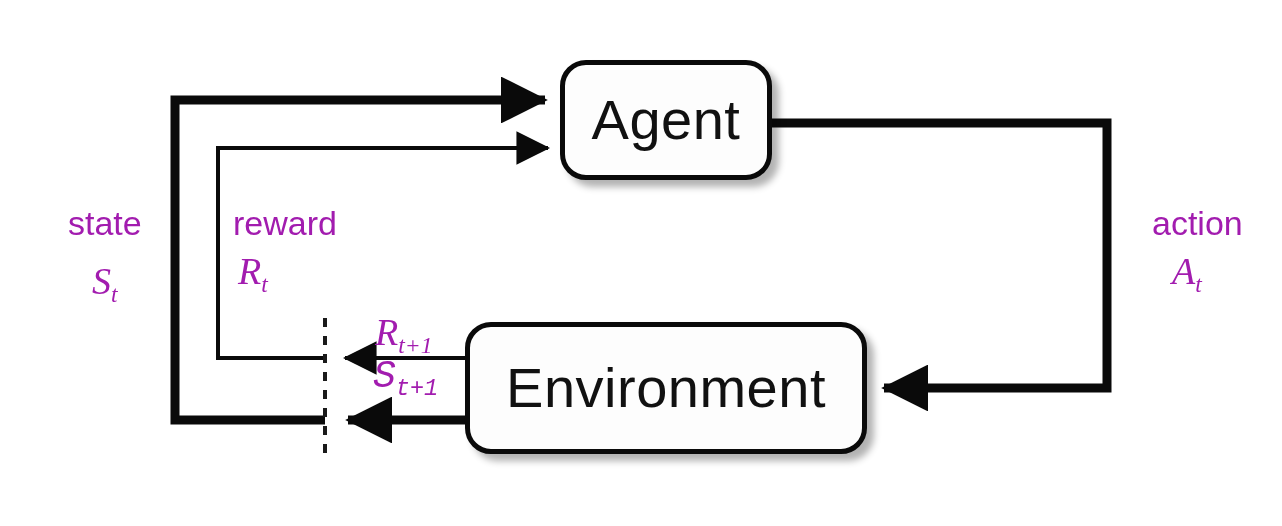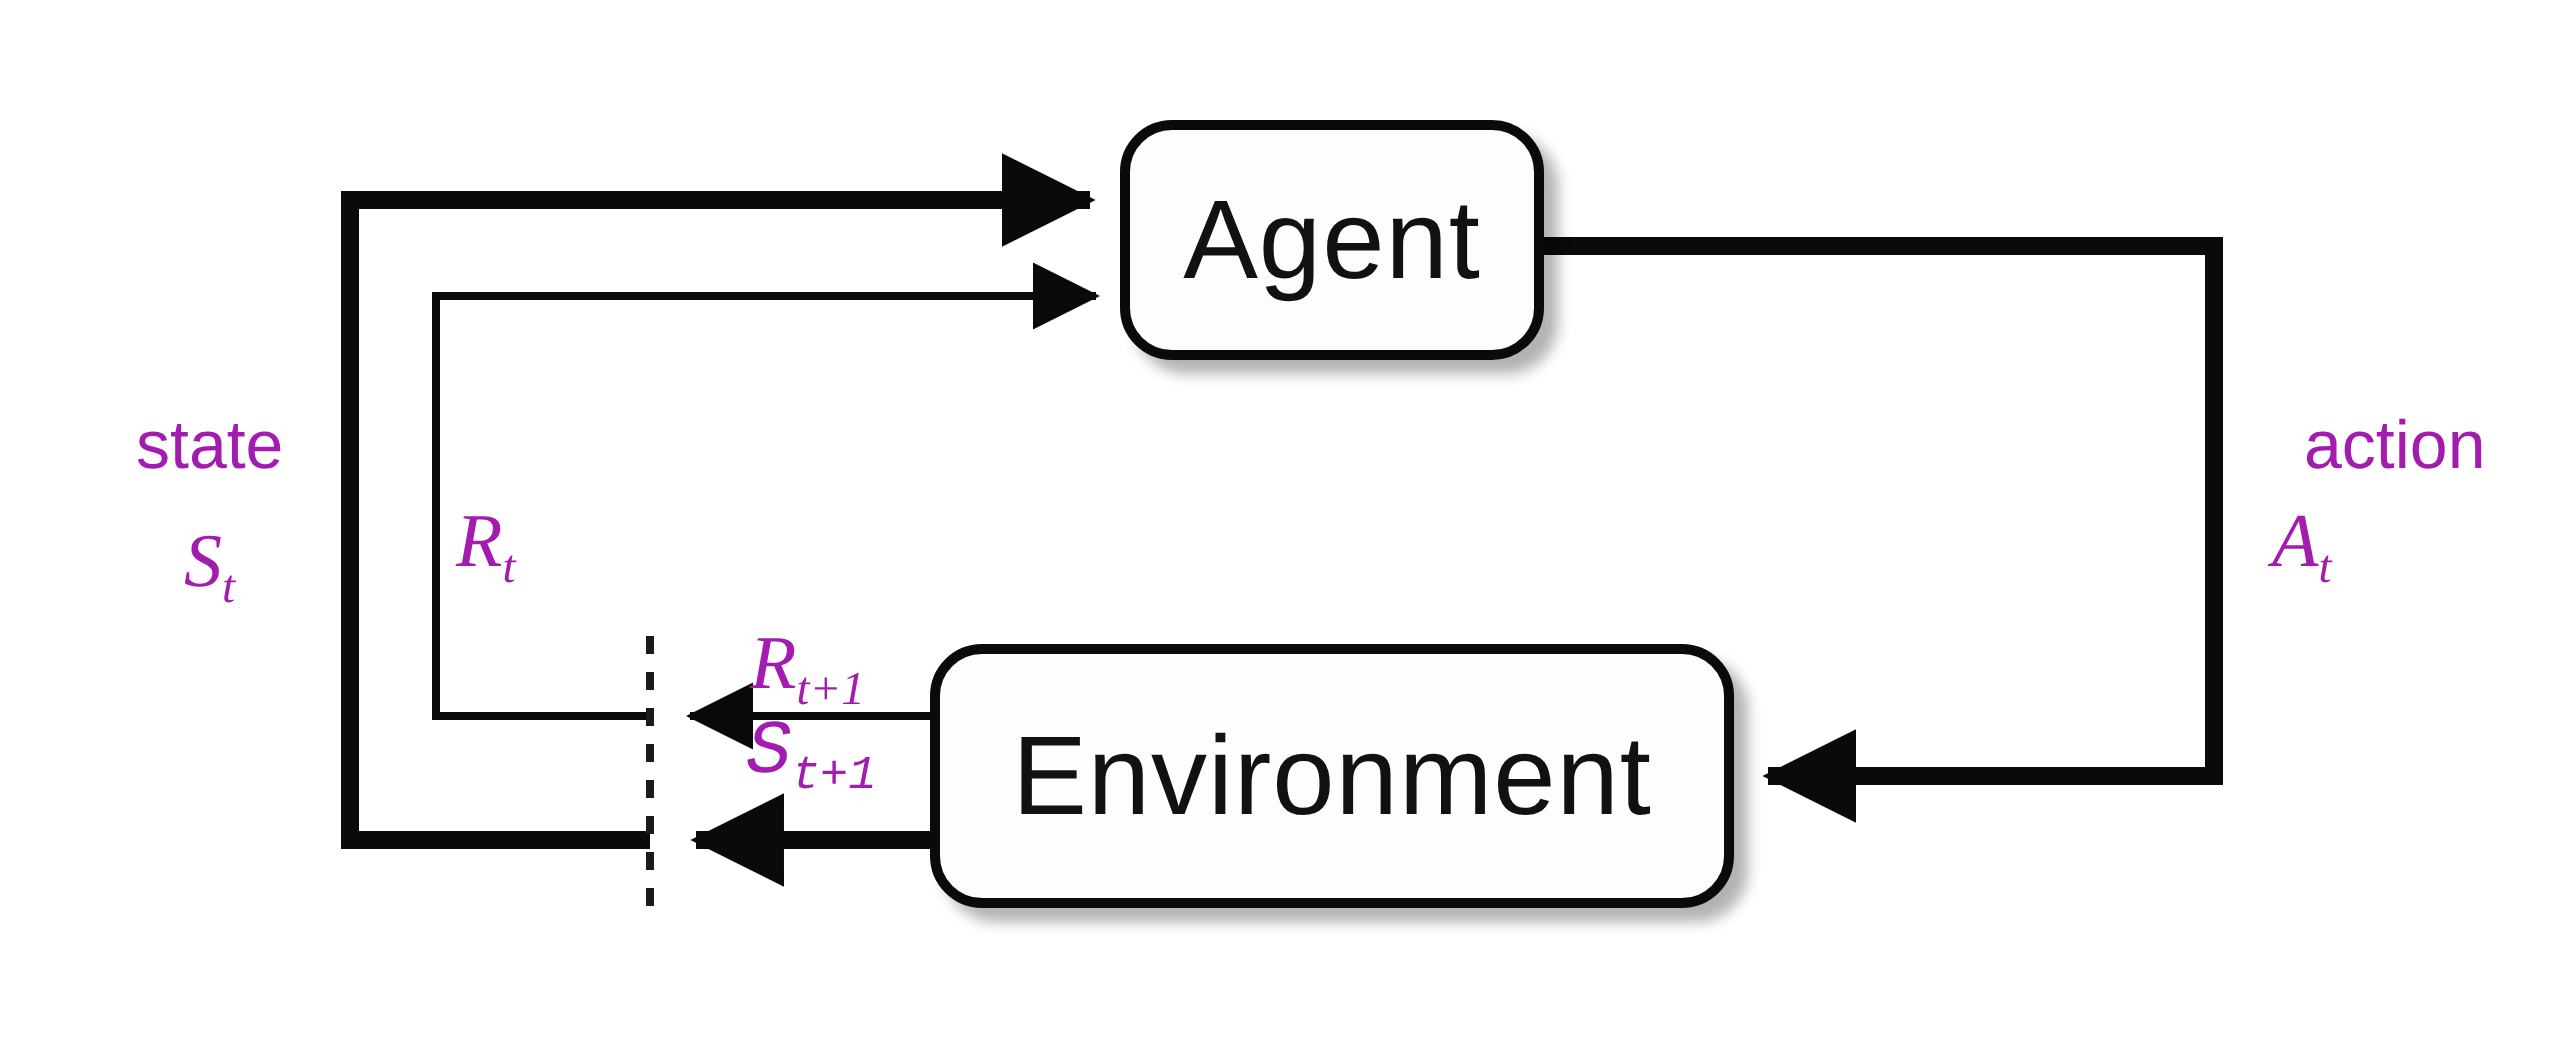--- a/index.html
+++ b/index.html
@@ -74,23 +74,23 @@
   .math-label sub {
     font-size: 0.62em;
     font-style: italic;
     vertical-align: baseline;
     position: relative;
     top: 0.32em;
   }
   #state-word   { left: 68px;  top: 206px; }
   #state-math   { left: 92px;  top: 252px; margin-top: 10px; }
   #reward-word  { left: 233px; top: 206px; }
-  #reward-math  { left: 228px; top: 252px; }
+  #reward-math  { left: 238px; top: 252px; }
   #action-word  { left: 1152px; top: 206px; }
-  #action-math  { left: 1136px; top: 252px; }
+  #action-math  { left: 1172px; top: 252px; }
   #reward-next-math { left: 375px; top: 313px; }
   #state-next-math  { left: 373px; top: 358px; font-family: Liberation Mono, monospace; }
 </style>
 </head>
 <body>
 
 <div id="canvas">
 
   <svg id="diagram-svg" viewBox="0 0 1282 526" xmlns="http://www.w3.org/2000/svg">
     <defs>
@@ -119,20 +119,21 @@
     <span class="node-label">Agent</span>
   </div>
 
   <div class="node-box" id="environment-box">
     <span class="node-label">Environment</span>
   </div>
 
   <div class="edge-label word-label" id="state-word">state</div>
   <div class="edge-label math-label" id="state-math"><span>S</span><sub>t</sub></div>
 
+  <div class="edge-label word-label" id="reward-word">reward</div>
   <div class="edge-label math-label" id="reward-math"><span>R</span><sub>t</sub></div>
 
   <div class="edge-label word-label" id="action-word">action</div>
   <div class="edge-label math-label" id="action-math"><span>A</span><sub>t</sub></div>
 
   <div class="edge-label math-label" id="reward-next-math"><span>R</span><sub>t+1</sub></div>
 
   <div class="edge-label math-label" id="state-next-math"><span>S</span><sub>t+1</sub></div>
 
 </div>

